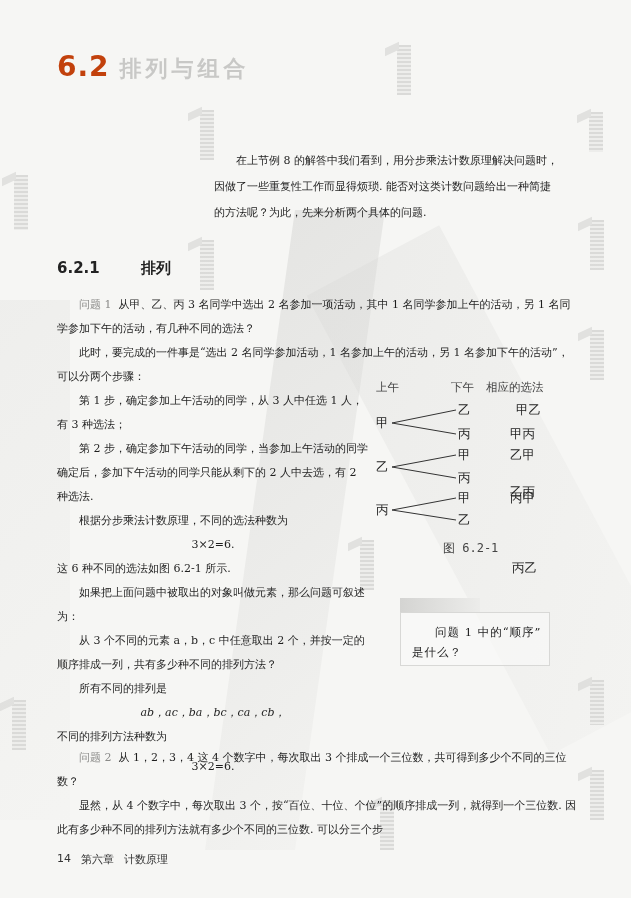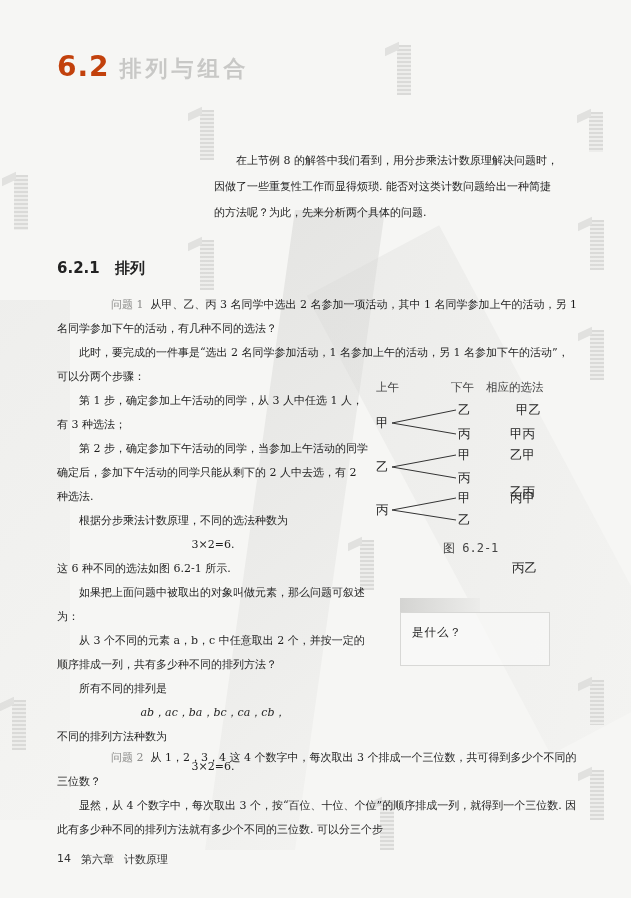--- a/index.html
+++ b/index.html
@@ -14,23 +14,23 @@
 
   .chapter-title { position: absolute; left: 57px; top: 50px; display: flex; align-items: baseline; gap: 10px; }
   .chapter-num { font-family: "DejaVu Sans", "Liberation Sans", sans-serif; font-weight: bold; font-size: 28px; color: #c2410c; letter-spacing: 1px; }
   .chapter-name { font-family: "DejaVu Sans", "Liberation Sans", sans-serif; font-weight: bold; font-size: 22px; color: #c8c8c6; letter-spacing: 4px; }
 
   .text { position: absolute; font-size: 11px; line-height: 24px; }
   .intro { left: 214px; top: 148px; width: 345px; line-height: 26px; }
   .indent { text-indent: 2em; }
 
   .section-heading { position: absolute; left: 57px; top: 259px; font-family: "DejaVu Sans", "Liberation Sans", sans-serif; font-weight: bold; font-size: 15px; color: #222; }
-  .section-heading .num { margin-right: 10px; }
+  .section-heading .num { margin-right: 36px; }
 
-  .label-problem { color: #8a8a88; margin-left: 32px; }
+  .label-problem { color: #8a8a88; }
   .italic { font-style: italic; font-family: "DejaVu Serif", "Liberation Serif", serif; }
 
   .p-full { left: 57px; width: 520px; }
   .p-narrow { left: 57px; width: 312px; }
   .center-line { text-align: center; }
 
   
   .figure { position: absolute; left: 376px; top: 380px; width: 200px; height: 180px; font-size: 12.5px; }
   .fig-head { position: absolute; top: 0; font-size: 11.5px; color: #444; }
   .fig-node { position: absolute; font-size: 12.5px; }
@@ -131,20 +131,21 @@
     <span class="fig-node" style="left:134px; top:104px;">乙丙</span>
     <span class="fig-node" style="left:134px; top:110px;">丙甲</span>
     <span class="fig-node" style="left:136px; top:132px;margin-top:48px;">丙乙</span>
 
     <span class="fig-caption">图 6.2-1</span>
   </div>
 
   <div class="note-tab"></div>
   <div class="note-box"></div>
   <div class="note-text">
+    <span class="indent2">问题 1 中的“顺序”</span>
     <span>是什么？</span>
   </div>
 
   <p class="text p-full indent" style="top:744px; left:57px; width:528px; top:746px;">
     <span class="label-problem">问题 2</span>&nbsp;
     <span>从 1，2，3，4 这 4 个数字中，每次取出 3 个排成一个三位数，共可得到多少个不同的三位数？</span>
   </p>
 
   <p class="text p-full indent" style="top:794px; width:528px;">显然，从 4 个数字中，每次取出 3 个，按“百位、十位、个位”的顺序排成一列，就得到一个三位数. 因此有多少种不同的排列方法就有多少个不同的三位数. 可以分三个步</p>
 

